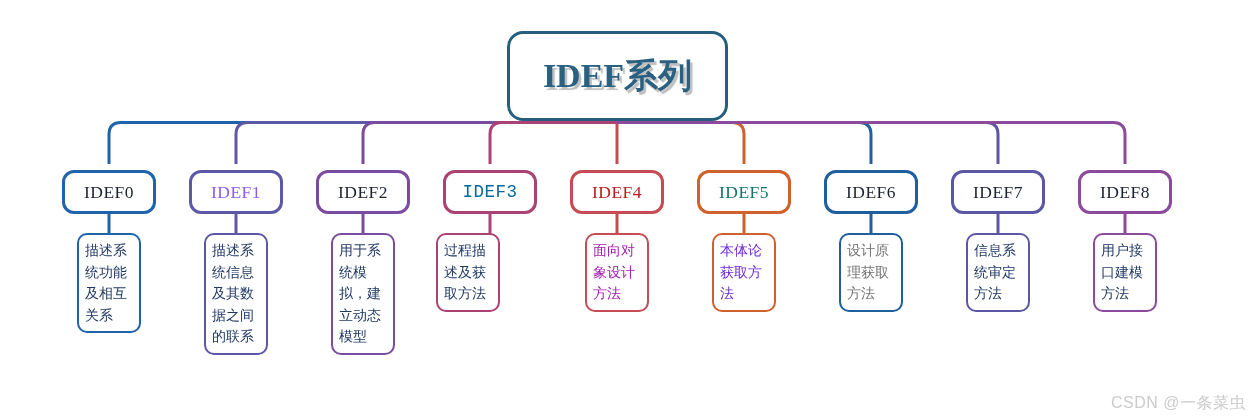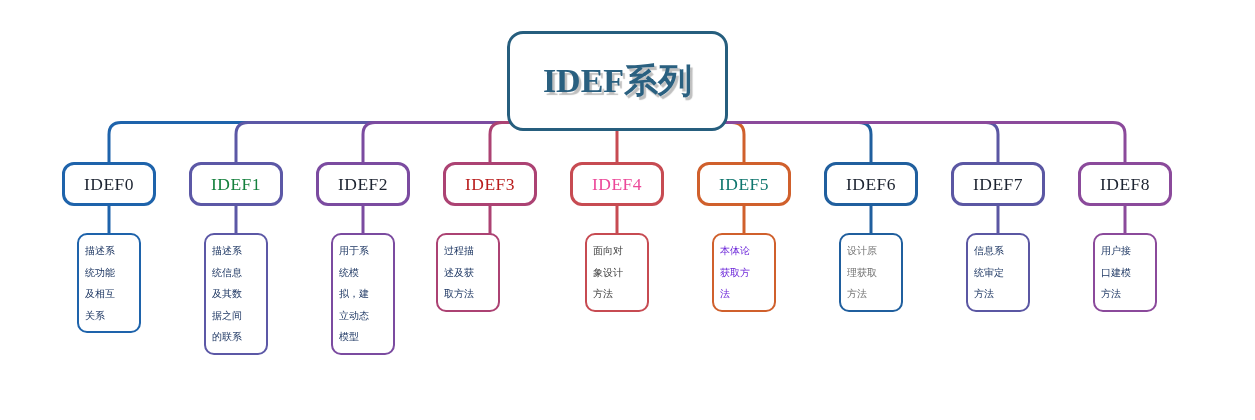--- a/index.html
+++ b/index.html
@@ -14,21 +14,21 @@
   }
   svg.connectors {
     position: absolute;
     left: 0; top: 0;
     width: 1255px; height: 420px;
     z-index: 0;
   }
   .root-node {
     position: absolute;
     left: 507px; top: 31px;
-    width: 221px; height: 100px;
+    width: 221px; height: 90px;
     box-sizing: border-box;
     background: #ffffff;
     border: 3px solid #265e7e;
     border-radius: 16px;
     display: flex; align-items: center; justify-content: center;
     z-index: 2;
   }
   .root-label {
     font-family: "Liberation Serif", "DejaVu Serif", serif;
     font-weight: bold;
@@ -39,40 +39,41 @@
   }
   .node-box {
     position: absolute;
     width: 94px; height: 44px;
     box-sizing: border-box;
     background: #ffffff;
     border: 3px solid #333;
     border-radius: 12px;
     display: flex; align-items: center; justify-content: center;
     z-index: 2;
+    margin-top: 8px;
   }
   .node-label {
     font-family: "Liberation Serif", "DejaVu Serif", serif;
     font-size: 17.5px;
     color: #1c2330;
     letter-spacing: 0.5px;
   }
   .desc-box {
     position: absolute;
     width: 64px;
     box-sizing: border-box;
     background: #ffffff;
     border: 2.5px solid #333;
     border-radius: 10px;
     padding: 5px 6px;
     z-index: 2;
   }
   .desc-text {
     display: block;
-    font-size: 10px;
+    font-size: 14px;
     line-height: 21.5px;
     color: #1f3864;
     white-space: pre-line;
     text-align: left;
   }
   .watermark {
     position: absolute;
     right: 9px; bottom: 6px;
     font-size: 16px;
     color: #cbcbcb;
@@ -118,21 +119,21 @@
     <div class="desc-box" style="left: 77px; top: 233px; border-color: rgb(30, 99, 171);">
       <span class="desc-text" style="color: rgb(31, 56, 100);">描述系
 统功能
 及相互
 关系</span>
     </div>
   </div>
 
   <div class="child-col">
     <div class="node-box" style="left: 189px; top: 162px; border-color: rgb(92, 88, 166);">
-      <span class="node-label" style="color: #15803d;">IDEF1</span>
+      <span class="node-label" style="color: #8b5cf6;">IDEF1</span>
     </div>
     <div class="desc-box" style="left: 204px; top: 233px; border-color: rgb(92, 88, 166);">
       <span class="desc-text" style="color: rgb(31, 56, 100);">描述系
 统信息
 及其数
 据之间
 的联系</span>
     </div>
   </div>
 
@@ -144,35 +145,35 @@
       <span class="desc-text" style="color: rgb(31, 56, 100);">用于系
 统模
 拟，建
 立动态
 模型</span>
     </div>
   </div>
 
   <div class="child-col">
     <div class="node-box" style="left: 443px; top: 162px; border-color: rgb(172, 66, 115);">
-      <span class="node-label" style="color: #b91c1c;">IDEF3</span>
+      <span class="node-label" style="color: #0369a1; font-family: Liberation Mono, monospace;">IDEF3</span>
     </div>
     <div class="desc-box" style="left: 436px; top: 233px; border-color: rgb(172, 66, 115);">
       <span class="desc-text" style="color: rgb(31, 56, 100);">过程描
 述及获
 取方法</span>
     </div>
   </div>
 
   <div class="child-col">
     <div class="node-box" style="left: 570px; top: 162px; border-color: rgb(199, 75, 82);">
-      <span class="node-label" style="color: #ec4899;">IDEF4</span>
+      <span class="node-label" style="color: #b91c1c;">IDEF4</span>
     </div>
     <div class="desc-box" style="left: 585px; top: 233px; border-color: rgb(199, 75, 82);">
-      <span class="desc-text" style="color: #404040;">面向对
+      <span class="desc-text" style="color: #a21caf;">面向对
 象设计
 方法</span>
     </div>
   </div>
 
   <div class="child-col">
     <div class="node-box" style="left: 697px; top: 162px; border-color: rgb(208, 96, 44);">
       <span class="node-label" style="color: #0f766e;">IDEF5</span>
     </div>
     <div class="desc-box" style="left: 712px; top: 233px; border-color: rgb(208, 96, 44);">
@@ -209,13 +210,14 @@
       <span class="node-label" style="color: rgb(28, 35, 48);">IDEF8</span>
     </div>
     <div class="desc-box" style="left: 1093px; top: 233px; border-color: rgb(139, 74, 155);">
       <span class="desc-text" style="color: rgb(31, 56, 100);">用户接
 口建模
 方法</span>
     </div>
   </div>
 </div>
 
+  <div class="watermark">CSDN @一条菜虫</div>
 </div>
 
 </body></html>

